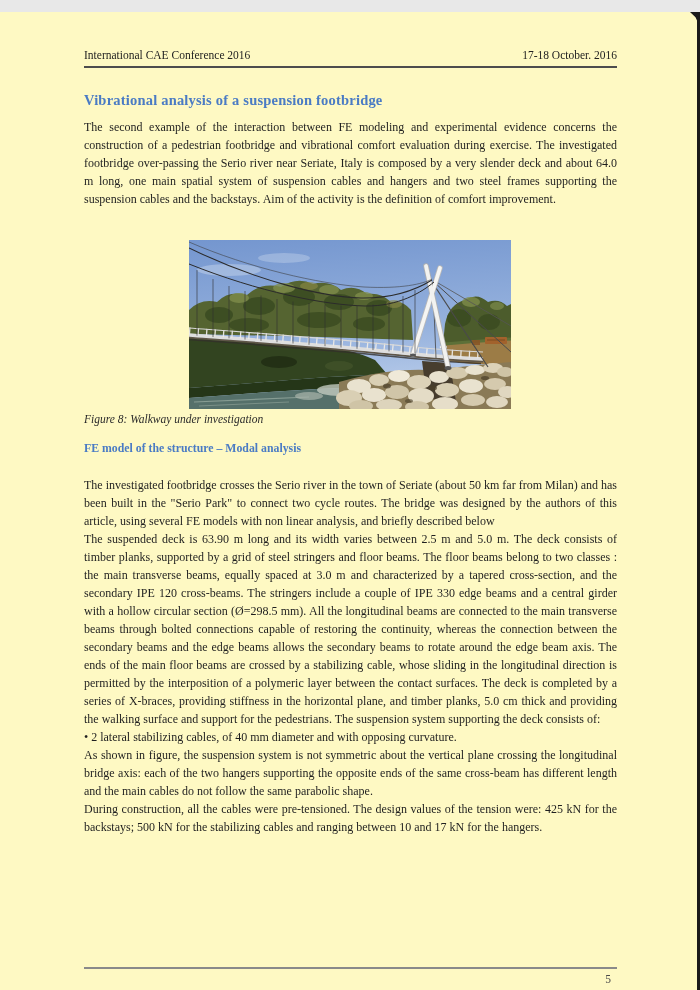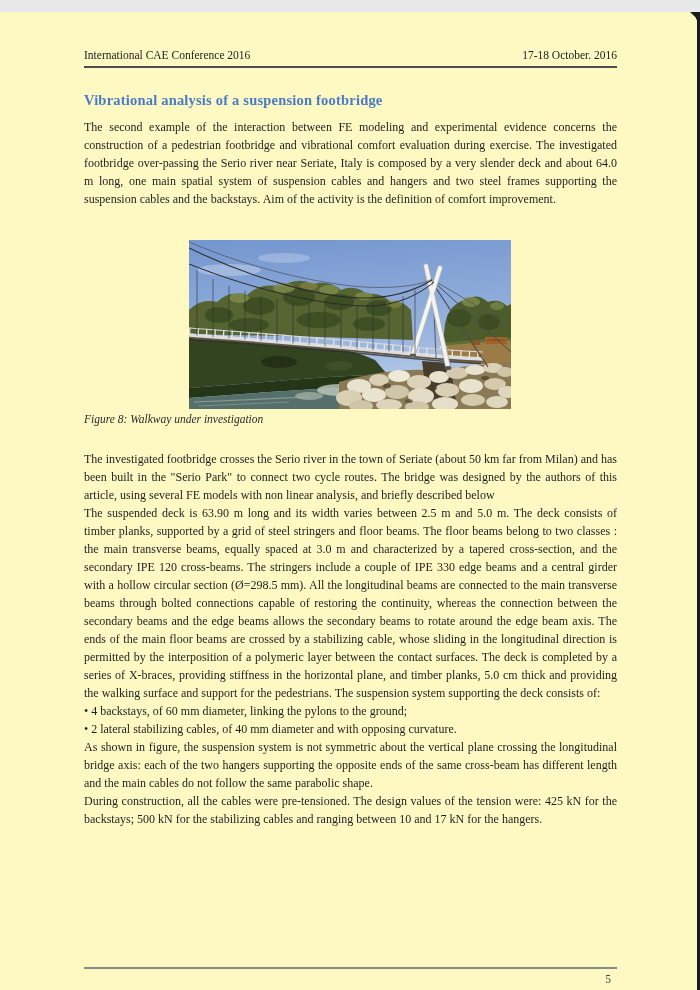--- a/index.html
+++ b/index.html
@@ -32,21 +32,21 @@
   .figure-wrap svg { display:block; }
 
   .figure-caption {
     top:401px; text-align:left; font-style:italic; font-size:11.5px; color:#2a2a2a;
   }
 
   .section-heading {
     top:429px; font-size:11.8px; font-weight:bold; color:#4a7bc4;
   }
 
-  .section-body { top:438px; }
+  .section-body { top:464px; }
   .section-body p { margin:0; }
 
   .footer-rule { position:absolute; left:84px; top:955px; width:533px; height:2px; background:#8a8a8a; }
   .page-number {
     top:961px; text-align:right; padding-right:6px; box-sizing:border-box;
     font-size:11.5px; color:#4a4a4a;
   }
 </style>
 </head>
 <body>
@@ -201,25 +201,25 @@
         <line x1="184" y1="64.5" x2="184" y2="110.1"></line>
         <line x1="200" y1="61.5" x2="200" y2="111.4"></line>
         <line x1="214" y1="56" x2="214" y2="112.5"></line>
         <line x1="226" y1="50" x2="226" y2="113.5"></line>
       </g>
     </svg>
   </div>
 
   <div class="content-col figure-caption">Figure 8: Walkway under investigation</div>
 
+  <div class="content-col section-heading">FE model of the structure – Modal analysis</div>
 
   <div class="content-col body-text section-body">
     <p>The investigated footbridge crosses the Serio river in the town of Seriate (about 50 km far from Milan) and has been built in the "Serio Park" to connect two cycle routes. The bridge was designed by the authors of this article, using several FE models with non linear analysis, and briefly described below</p>
     <p>The suspended deck is 63.90 m long and its width varies between 2.5 m and 5.0 m. The deck consists of timber planks, supported by a grid of steel stringers and floor beams. The floor beams belong to two classes : the main transverse beams, equally spaced at 3.0 m and characterized by a tapered cross-section, and the secondary IPE 120 cross-beams. The stringers include a couple of IPE 330 edge beams and a central girder with a hollow circular section (Ø=298.5 mm). All the longitudinal beams are connected to the main transverse beams through bolted connections capable of restoring the continuity, whereas the connection between the secondary beams and the edge beams allows the secondary beams to rotate around the edge beam axis. The ends of the main floor beams are crossed by a stabilizing cable, whose sliding in the longitudinal direction is permitted by the interposition of a polymeric layer between the contact surfaces. The deck is completed by a series of X-braces, providing stiffness in the horizontal plane, and timber planks, 5.0 cm thick and providing the walking surface and support for the pedestrians. The suspension system supporting the deck consists of:</p>
-    <p>• 4 backstays, of 60 mm diameter, linking the pylons to the ground;</p>
     <p>• 2 lateral stabilizing cables, of 40 mm diameter and with opposing curvature.</p>
     <p>As shown in figure, the suspension system is not symmetric about the vertical plane crossing the longitudinal bridge axis: each of the two hangers supporting the opposite ends of the same cross-beam has different length and the main cables do not follow the same parabolic shape.</p>
     <p>During construction, all the cables were pre-tensioned. The design values of the tension were: 425 kN for the backstays; 500 kN for the stabilizing cables and ranging between 10 and 17 kN for the hangers.</p>
   </div>
 
   <div class="footer-rule"></div>
   <div class="content-col page-number">5</div>
 
   <div class="edge-right"></div>
   <div class="edge-bottom"></div>

